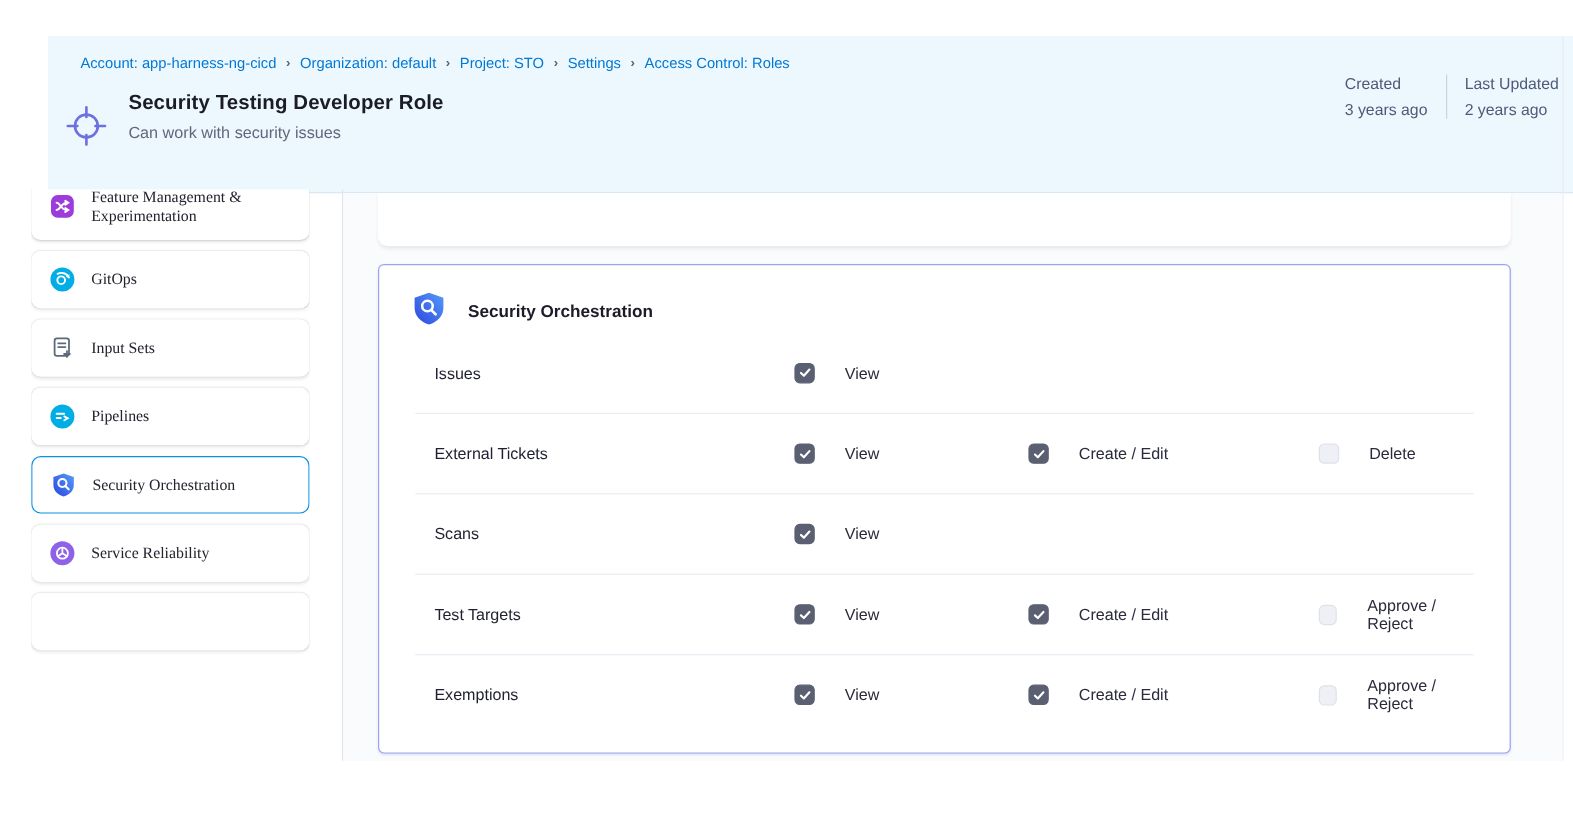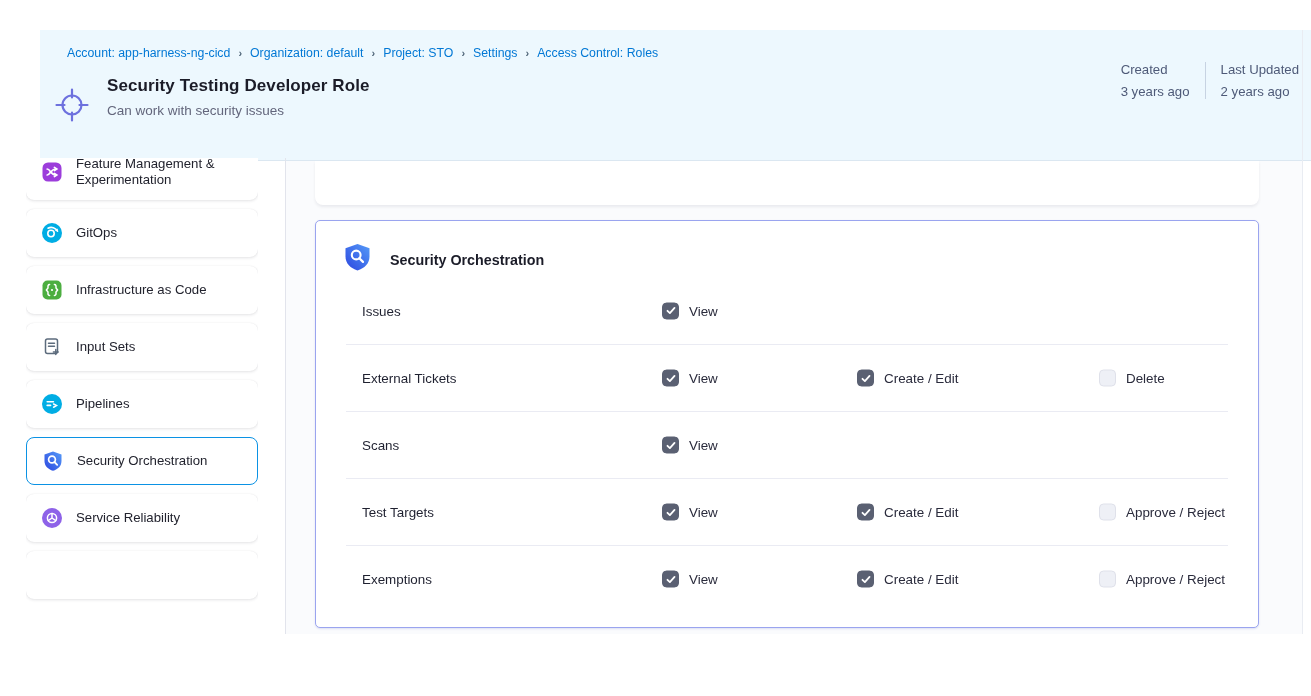--- a/index.html
+++ b/index.html
@@ -17,21 +17,21 @@
   .role-icon { position:absolute; left:12px; top:55px; }
   .page-title { position:absolute; left:67px; top:46px; font-size:17px; font-weight:600;
                 color:#1b1c28; letter-spacing:.1px; }
   .page-subtitle { position:absolute; left:67px; top:73px; font-size:13.5px; color:#63667c; }
   .meta { position:absolute; right:44px; top:32px; display:flex; align-items:stretch; }
   .meta-col { display:flex; flex-direction:column; gap:7px; font-size:13.2px; color:#4e5a78; }
   .meta-div { width:1px; background:#c7d3e2; margin:0 15px; }
 
   
   .sidebar { position:absolute; left:26px; top:158px; width:232px; height:538px;
-             overflow:hidden; display:flex; flex-direction:column; gap:9px; }
+             overflow:hidden; display:flex; flex-direction:column; gap:9px;font-family:Liberation Serif, serif; }
   .side-card { background:#fff; border-radius:8px; flex:0 0 auto; min-height:48px;
                box-shadow:0 1px 3px rgba(40,41,61,.12), 0 0 1px rgba(40,41,61,.10);
                display:flex; align-items:center; gap:13px; padding:0 10px 0 15px; cursor:pointer; }
   .side-card.first { min-height:56px; margin-top:-14px; }
   .side-card.selected { box-shadow:none; border:1.5px solid #0b92e4; }
   .side-card.partial { min-height:48px; }
   .side-label { font-size:13.2px; color:#22232e; line-height:16px; }
   .icon22 { width:22px; height:22px; flex:0 0 22px; }
 
   .divider-v { position:absolute; left:285px; top:158px; width:1px; height:476px; background:#e2e4ec; }
@@ -44,21 +44,21 @@
   .panel { position:absolute; left:29px; top:59px; width:944px; height:408px; background:#fff;
            border:1px solid #9aa4ef; border-radius:5px; box-shadow:0 1px 2px rgba(90,100,200,.18); }
   .panel-head { position:absolute; left:28px; top:22px; display:flex; align-items:center; gap:19px; }
   .panel-title { font-size:14.3px; font-weight:700; color:#1b1c28; }
   .rows { position:absolute; left:30px; right:30px; top:56px; }
   .row { position:relative; height:67px; }
   .row + .row { border-top:1px solid #eaebf3; }
   .row-label { position:absolute; left:16px; top:50%; transform:translateY(-50%);
                font-size:13.4px; font-weight:500; color:#1f2130; }
   .perm { position:absolute; top:50%; transform:translateY(-50%); display:flex;
-          align-items:center; gap:10px; cursor:pointer; }
+          align-items:center; gap:25px; cursor:pointer; }
   .col-a { left:316px; } .col-b { left:511px; } .col-c { left:713px;margin-left:40px; }
   .cbx { width:17px; height:17px; border-radius:4.5px; background:#eef0f6;
          border:1px solid #dfe1ea; display:flex; align-items:center; justify-content:center; }
   .perm .cbx svg { visibility:hidden; }
   .perm.checked .cbx { background:#5a6072; border-color:#5a6072; }
   .perm.checked .cbx svg { visibility:visible; }
   .perm-label { font-size:13.4px; color:#2a2b3c; }
 </style>
 </head>
 <body>
@@ -126,33 +126,20 @@
         <svg width="22" height="22" viewBox="0 0 22 22">
           <circle cx="11" cy="11" r="10" fill="#00ade4"></circle>
           <circle cx="10" cy="11.5" r="3.2" stroke="#fff" stroke-width="1.6" fill="none"></circle>
           <path d="M7 6.2 A7 7 0 0 1 16.5 9.2" stroke="#fff" stroke-width="1.6" fill="none" stroke-linecap="round"></path>
           <path d="M16.9 6.6 L16.6 9.6 L13.8 8.6" fill="#fff"></path>
         </svg>
       </span>
       <span class="side-label">GitOps</span>
     </div>
 
-    <div class="side-card">
-      <span class="icon22">
-        <svg width="22" height="22" viewBox="0 0 22 22">
-          <rect x="1.5" y="1.5" width="19" height="19" rx="5" fill="#4cae40"></rect>
-          <g stroke="#fff" stroke-width="1.5" fill="none" stroke-linecap="round">
-            <path d="M8.6 5.5 c-2 0 -1.6 2.2 -1.6 3.2 c0 1.3 -1.6 1.4 -1.6 2.3 c0 .9 1.6 1 1.6 2.3 c0 1 -.4 3.2 1.6 3.2"></path>
-            <path d="M13.4 5.5 c2 0 1.6 2.2 1.6 3.2 c0 1.3 1.6 1.4 1.6 2.3 c0 .9 -1.6 1 -1.6 2.3 c0 1 .4 3.2 -1.6 3.2"></path>
-          </g>
-          <circle cx="11" cy="11" r="1.1" fill="#fff"></circle>
-        </svg>
-      </span>
-      <span class="side-label">Infrastructure as Code</span>
-    </div>
 
     <div class="side-card">
       <span class="icon22">
         <svg width="22" height="22" viewBox="0 0 22 22">
           <g stroke="#5c6b7c" stroke-width="1.5" fill="none" stroke-linecap="round">
             <rect x="4.5" y="3" width="12" height="14.5" rx="2"></rect>
             <path d="M7.5 7.2 H13.5 M7.5 10.2 H13.5"></path>
             <path d="M14.8 13.6 V18.4 M12.4 16 H17.2"></path>
           </g>
         </svg>

